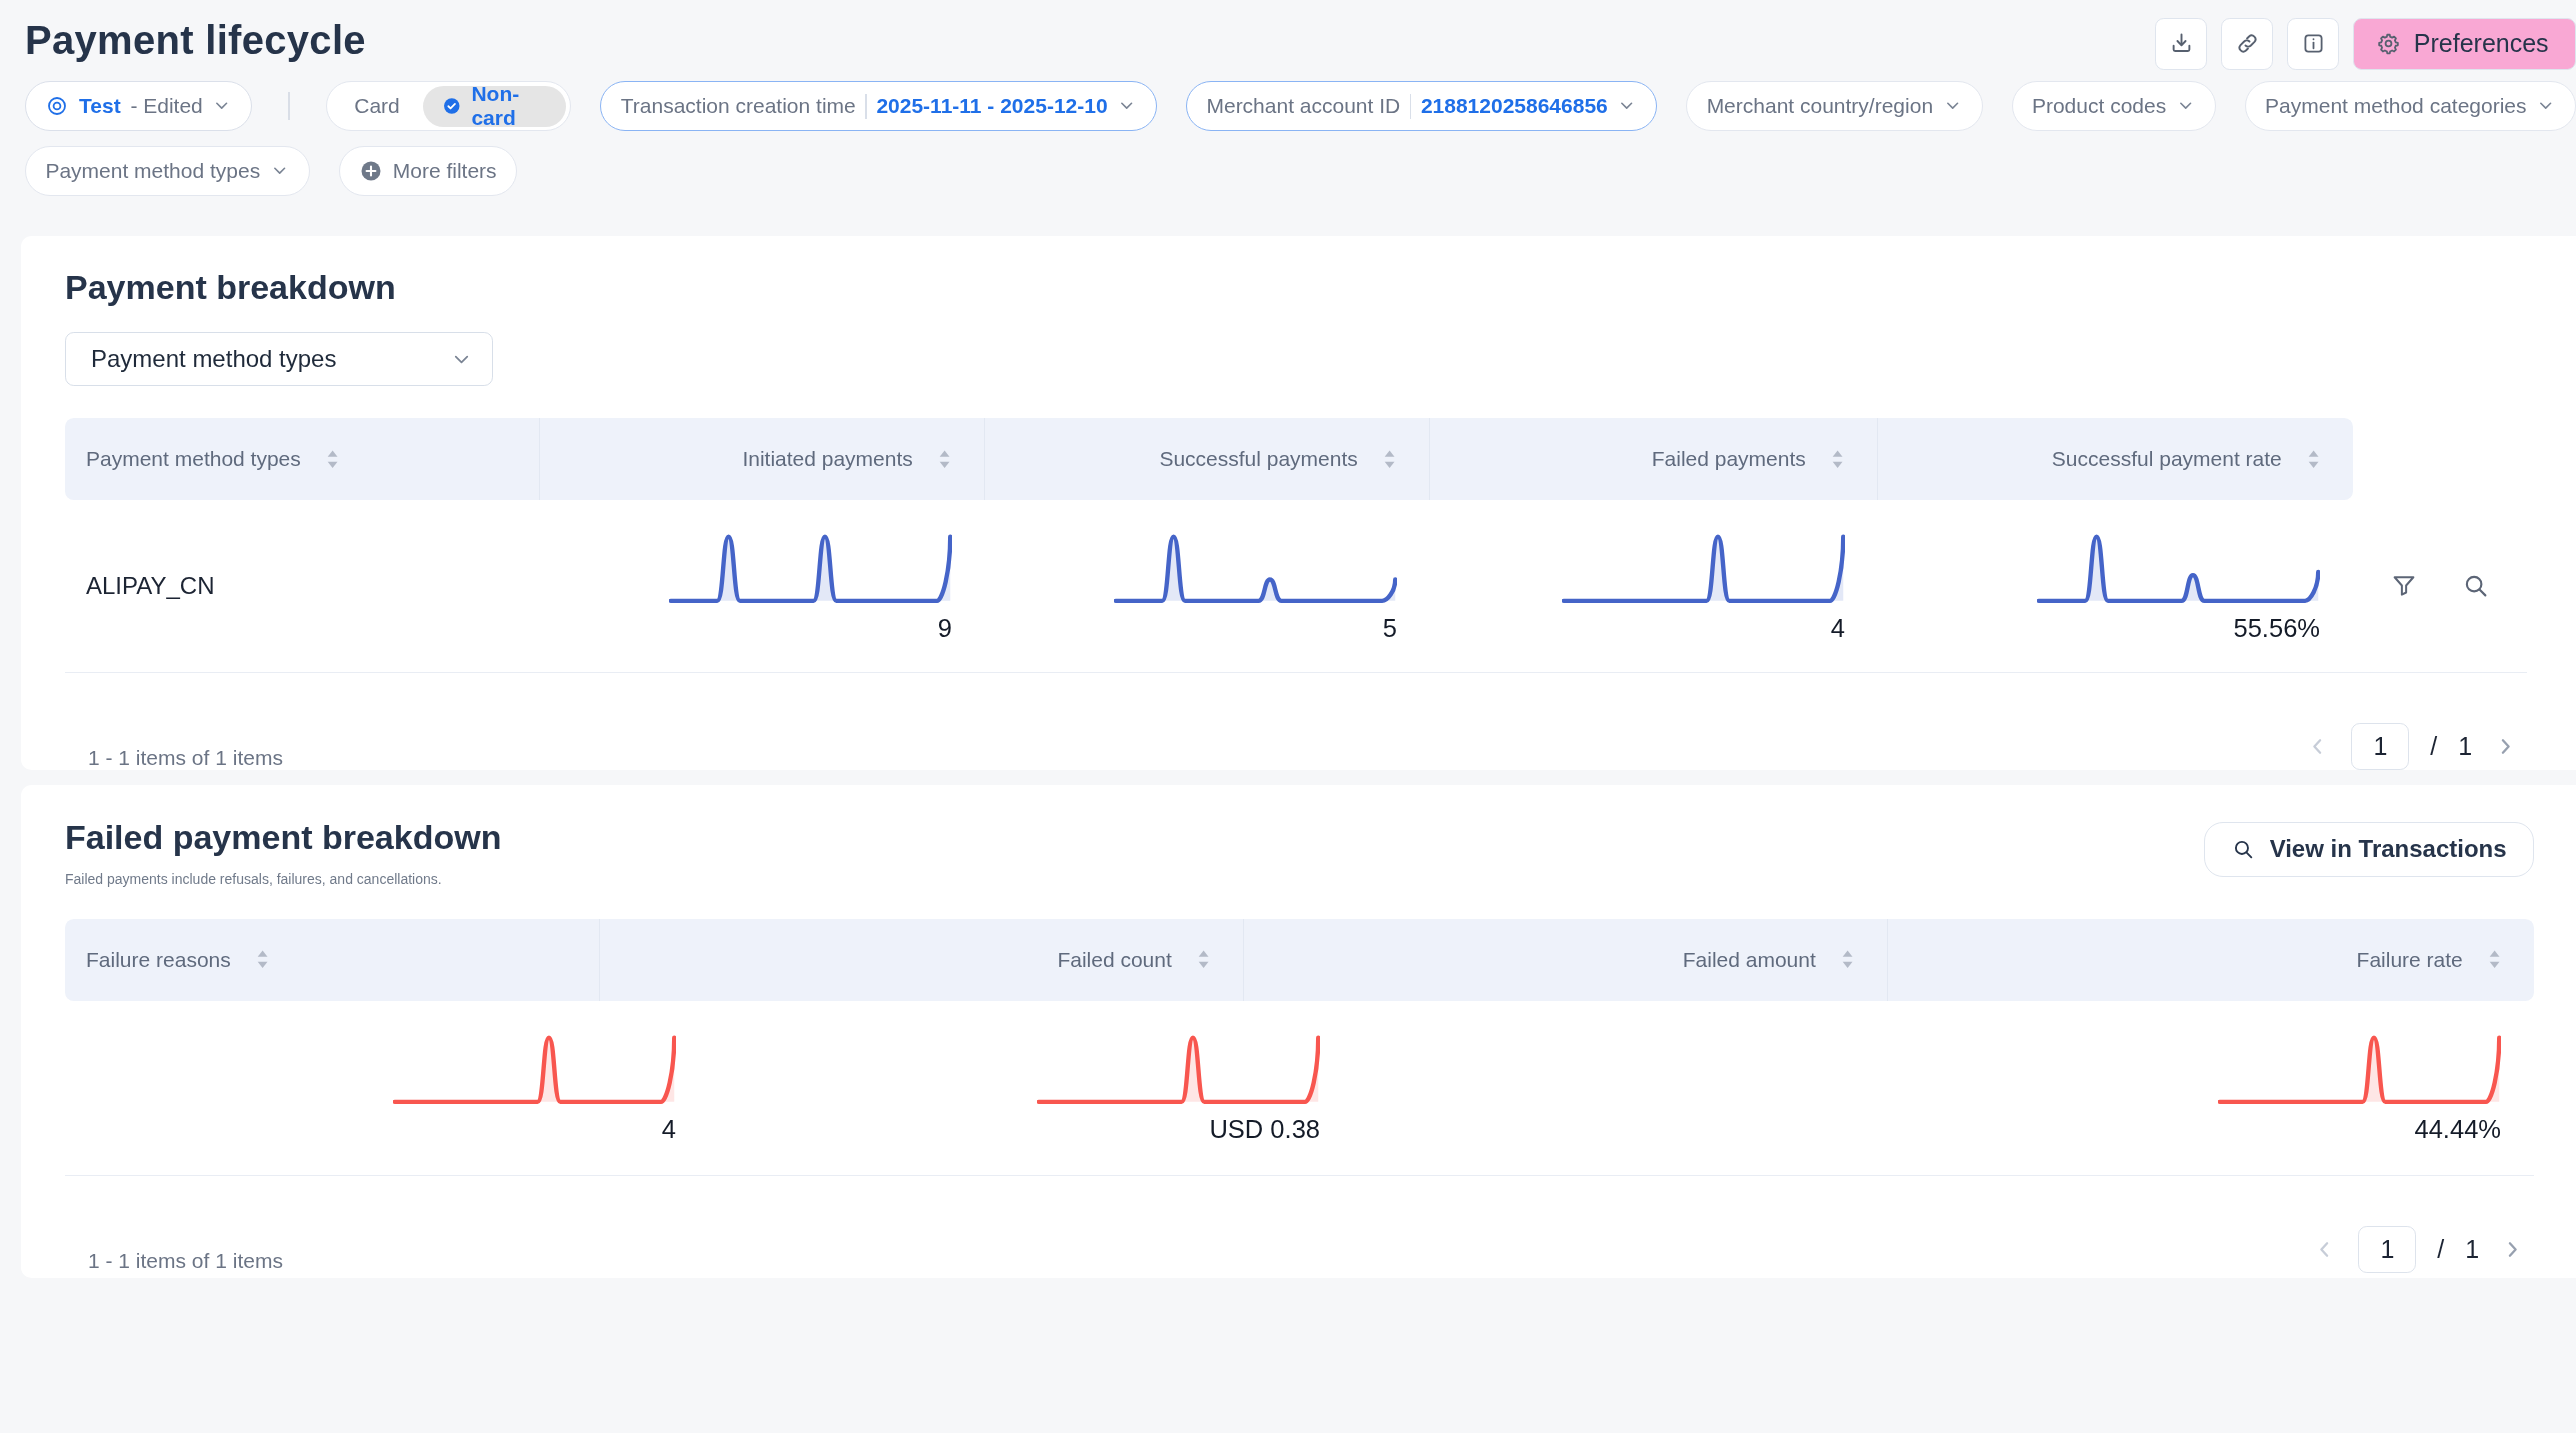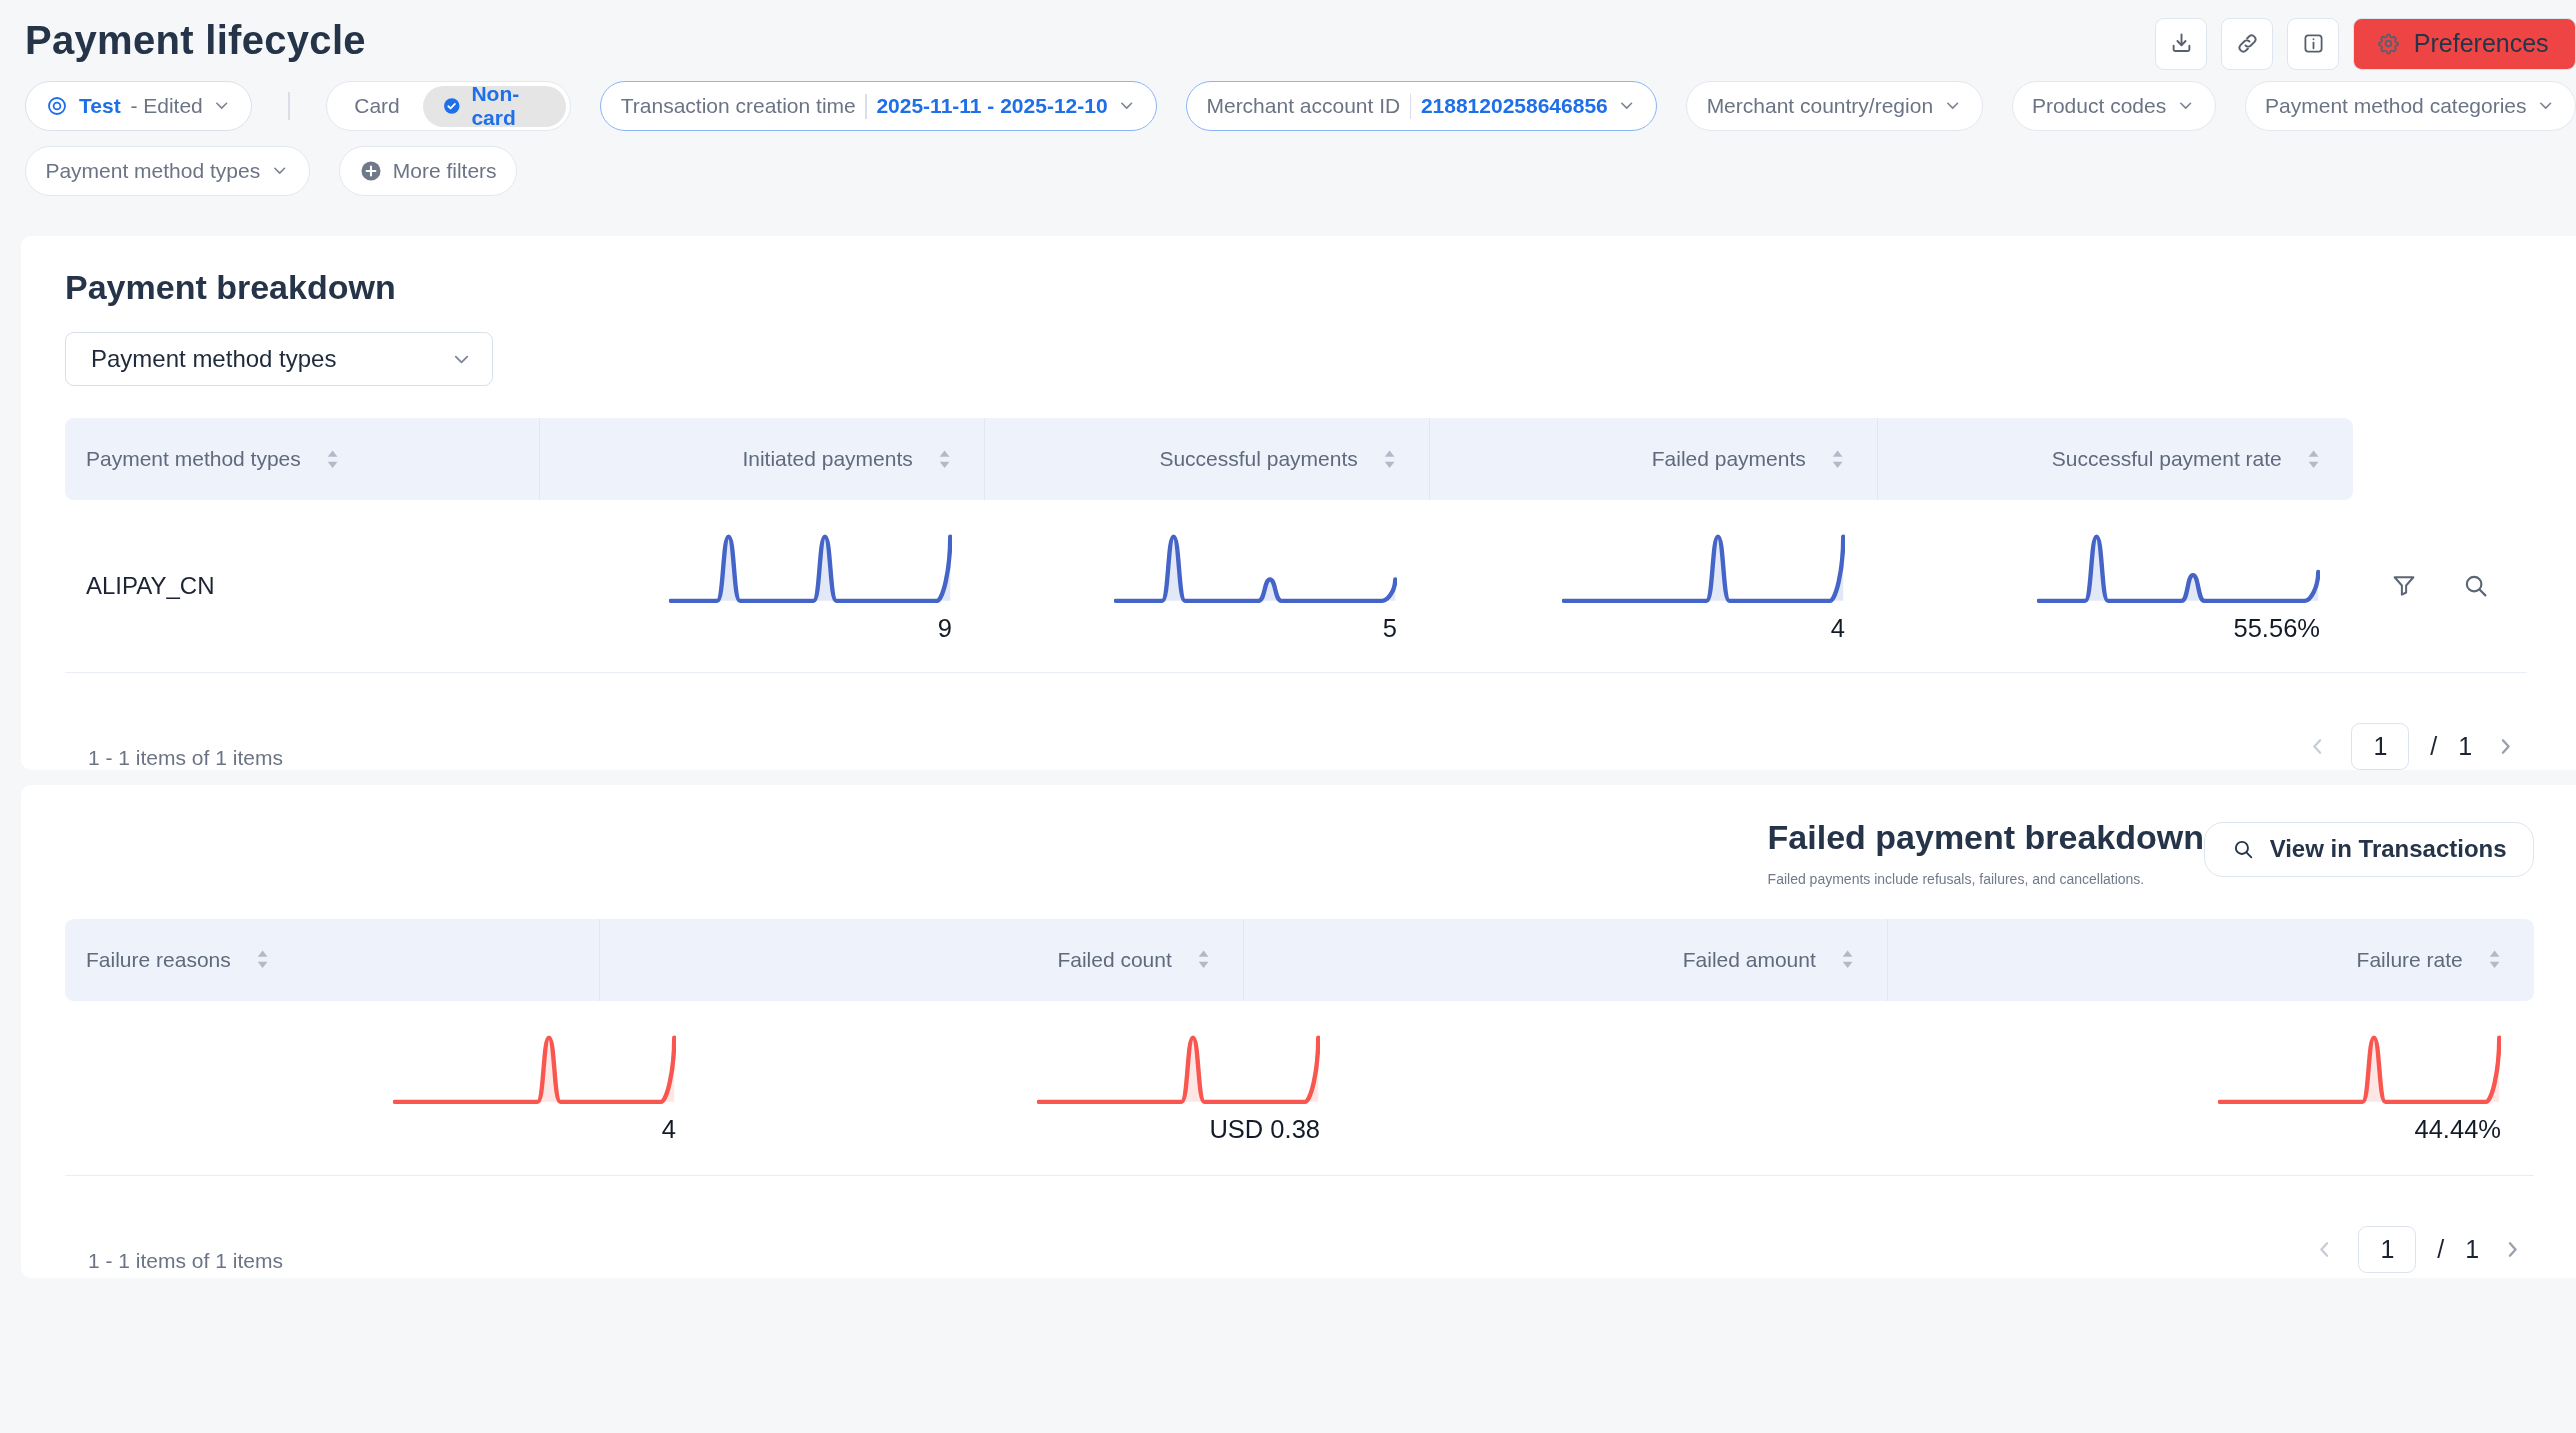--- a/index.html
+++ b/index.html
@@ -14,21 +14,21 @@
   .page-header { position: relative; padding: 17.6px 0 19.4px 25px; }
   h1 { font-size: 40px; font-weight: 700; color: #26344a; letter-spacing: 0.3px; }
   .toolbar { position: absolute; top: 17.6px; right: 0; display: flex; gap: 14px; }
   .icon-btn {
     width: 52px; height: 52px; background: #fff; border: 1.3px solid #dfe5ee;
     border-radius: 8.8px; display: flex; align-items: center; justify-content: center;
     color: #57606f; cursor: pointer;
   }
   .icon-btn svg { width: 27px; height: 27px; }
   .pref-btn {
-    height: 52px; background: #ef4444; border: 1.3px solid #dfe5ee; border-radius: 8.8px;
+    height: 52px; background: #f9a8d4; border: 1.3px solid #dfe5ee; border-radius: 8.8px;
     display: flex; align-items: center; gap: 11.4px; padding: 0 26.4px 0 21px;
     font-size: 25px; color: #26344a; cursor: pointer; font-family: inherit; text-align: center;
   }
   .pref-btn svg { width: 27px; height: 27px; color: #57606f; }
 
   .filters-row { display: flex; align-items: center; gap: 29px; margin-top: 18.5px; }
   .filters-row.second { margin-top: 15px; }
   .chip {
     height: 50px; background: #fff; border: 1.3px solid #e3e7ef; border-radius: 25.5px;
     display: flex; align-items: center; gap: 9.7px; padding: 0 19.4px;
@@ -49,21 +49,21 @@
     height: 41px; border-radius: 21px; background: #e5e5e5; display: flex; align-items: center;
     gap: 9.7px; padding: 0 19.4px; color: #1f6fe8; font-weight: 700; font-size: 21px; cursor: pointer;
   }
 
   
   .card { background: #fff; margin-left: 21px; border-radius: 10.6px 0 0 10.6px; }
   .card.first { margin-top: 21px; padding: 32px 49px 0 44px; }
   .card.secondc { margin-top: 15px; margin-bottom: 29px; padding: 33px 42px 5.3px 44px; }
   h2 { font-size: 34px; font-weight: 700; color: #26344a; }
   .subtitle { margin-top: 13.2px; font-size: 14px; color: #707a8a; }
-  .sec-head { display: flex; justify-content: flex-end; align-items: flex-start; }
+  .sec-head { display: flex; justify-content: space-between; align-items: flex-start; }
   .vit-btn {
     height: 55px; background: #fff; border: 1.3px solid #dfe5ee; border-radius: 19px;
     display: flex; align-items: center; gap: 13.2px; padding: 0 26.4px; margin-top: 3.5px;
     font-size: 24px; font-weight: 700; color: #26344a; cursor: pointer; font-family: inherit; flex: none;
   }
   .vit-btn svg { width: 25px; height: 25px; color: #26344a; }
 
   .select {
     margin-top: 25px; width: 428px; height: 54px; border: 1.3px solid #d8dfe9; border-radius: 8.8px;
     display: flex; align-items: center; justify-content: space-between; padding: 0 19.4px 0 25px;

